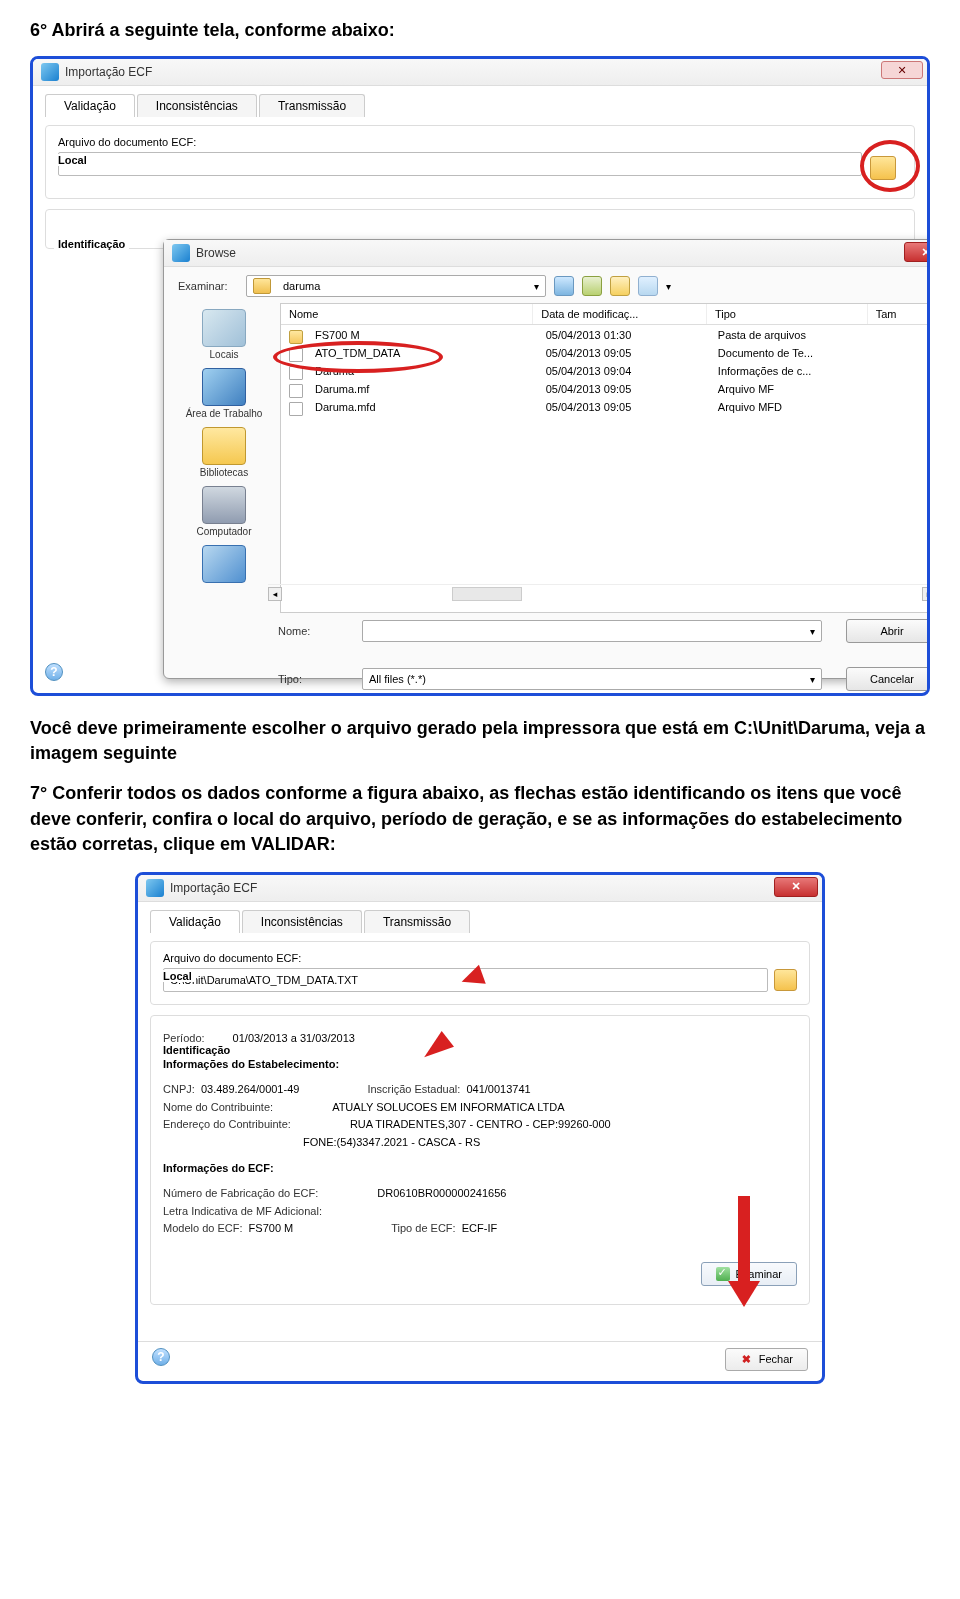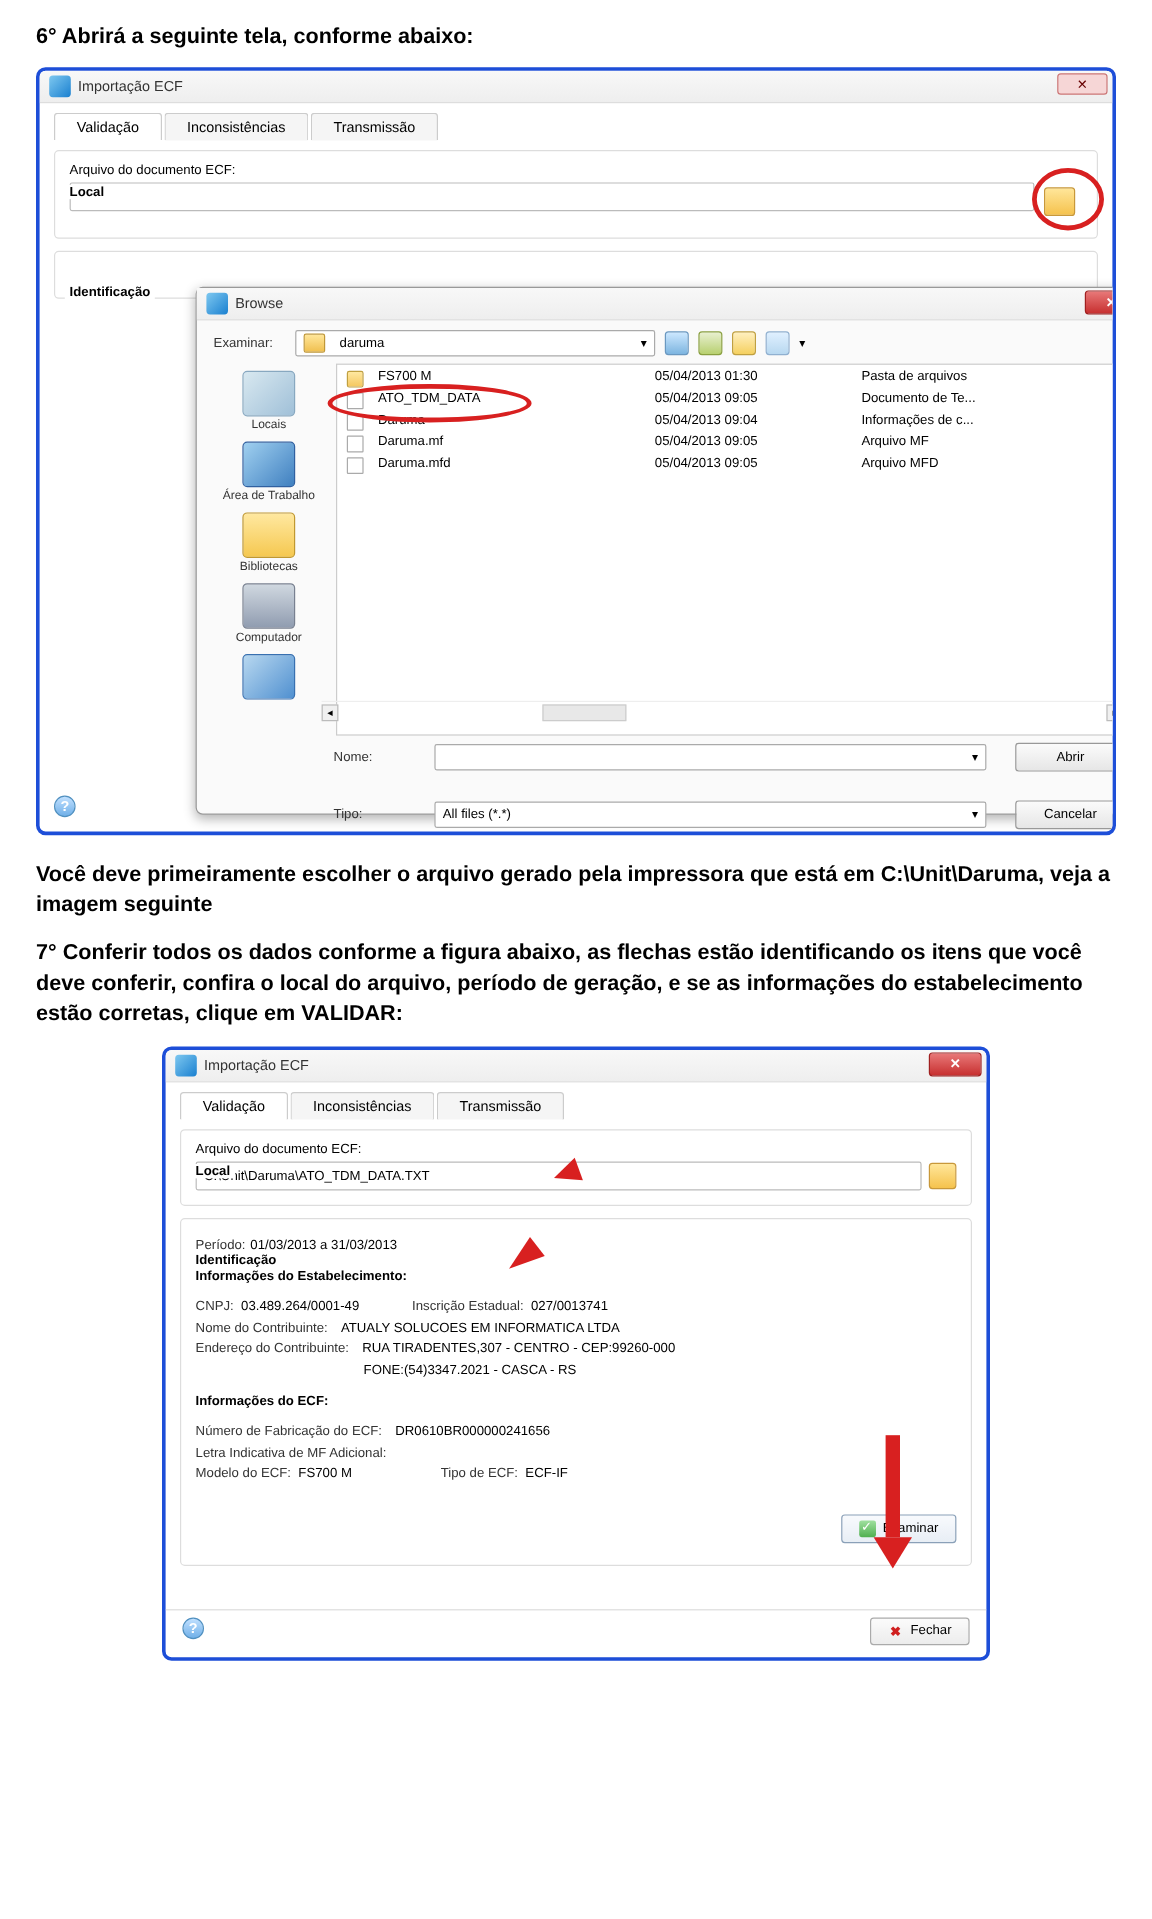--- a/index.html
+++ b/index.html
@@ -71,21 +71,21 @@
   .help-ico{position:absolute;left:12px;bottom:12px;width:18px;height:18px;border-radius:50%;background:linear-gradient(#c0e0ff,#70b0e8);color:#fff;font-size:12px;font-weight:bold;display:flex;align-items:center;justify-content:center;border:1px solid #5090c0;}
   
   
   .ss2 .red-arrow { position: absolute; width: 0; height: 0; }
   .arrow-head-l { border-top: 10px solid transparent; border-bottom: 10px solid transparent; border-right: 22px solid #d82020; }
   .arrow-down { width:18px;height:110px;position:absolute; }
   .arrow-down .shaft{width:12px;height:85px;background:#d82020;margin:0 auto;}
   .arrow-down .head{width:0;height:0;border-left:16px solid transparent;border-right:16px solid transparent;border-top:26px solid #d82020;margin-left:-7px;}
   
   .info-block{font-size:11px;line-height:1.6;padding:4px 0;}
-  .info-line{display:flex;gap:4px;flex-wrap:wrap;}
+  .info-line{display:flex;gap:28px;flex-wrap:wrap;}
   .info-lbl{color:#333;}
   .bold{font-weight:bold;}
   
   .btn-validate{display:inline-flex;gap:6px;align-items:center;padding:4px 14px;border:1px solid #8aa0b8;border-radius:3px;background:linear-gradient(#f8fafd,#e8eef5);font-size:11px;}
   .ok-ico{width:14px;height:14px;background:linear-gradient(#a0e0a0,#50b050);border-radius:2px;position:relative;}
   .ok-ico:after{content:"✓";position:absolute;left:2px;top:-1px;font-size:11px;color:#fff;}
   .btn-close{display:inline-flex;gap:6px;align-items:center;padding:4px 14px;border:1px solid #aaa;border-radius:3px;background:linear-gradient(#fbfbfb,#ececec);font-size:11px;}
   .x-ico{width:13px;height:13px;color:#d02020;font-weight:bold;display:flex;align-items:center;justify-content:center;}
   .footer-row{display:flex;justify-content:flex-end;gap:8px;padding:6px 14px 10px 14px;position:relative;}
   .foot-border{border-top:1px solid #ddd;margin-top:10px;}
@@ -157,20 +157,26 @@
             </div>
           <div class="place">
               <div class="place-ico p-comp"></div>
               <span>Computador</span>
             </div>
           <div class="place">
               <div class="place-ico p-net"></div>
             </div>
         </div>
         <div class="file-pane">
+          <div class="col-hdr">
+            <div class="col c-name">Nome</div>
+            <div class="col c-date">Data de modificaç...</div>
+            <div class="col c-type">Tipo</div>
+            <div class="col c-size">Tam</div>
+          </div>
           <div class="file-rows" style="position:relative;">
             <div class="file-row">
                 <span class="file-ico folder"></span>
                 <span class="cell c-name" style="flex:1.65">FS700 M</span>
                 <span class="cell c-date" style="flex:1.2">05/04/2013 01:30</span>
                 <span class="cell c-type" style="flex:1.1">Pasta de arquivos</span>
                 <span class="cell c-size" style="flex:0.4"></span>
               </div>
             <div class="file-row">
                 <span class="file-ico"></span>
@@ -262,21 +268,21 @@
         <div class="info-line">
             <span class="info-lbl">Período:</span> 
             <span>01/03/2013   a   31/03/2013</span>
           </div>
       </div>
 
       <div class="info-block bold">Informações do Estabelecimento:</div>
       <div class="info-block">
         <div class="info-line">
           <span><span class="info-lbl">CNPJ:</span> &nbsp;<span>03.489.264/0001-49</span></span>
-          <span style="margin-left:40px;"><span class="info-lbl">Inscrição Estadual:</span> &nbsp;<span>027/0013741</span></span>
+          <span style="margin-left:40px;"><span class="info-lbl">Inscrição Estadual:</span> &nbsp;<span>041/0013741</span></span>
         </div>
         <div class="info-line"><span class="info-lbl">Nome do Contribuinte:</span> &nbsp;<span>ATUALY SOLUCOES EM INFORMATICA LTDA</span></div>
         <div class="info-line"><span class="info-lbl">Endereço do Contribuinte:</span> &nbsp;<span>RUA TIRADENTES,307 - CENTRO - CEP:99260-000</span></div>
         <div class="info-line" style="margin-left:140px;">
             <span>FONE:(54)3347.2021 - CASCA - RS</span>
           </div>
       </div>
 
       <div class="info-block bold">Informações do ECF:</div>
       <div class="info-block">

